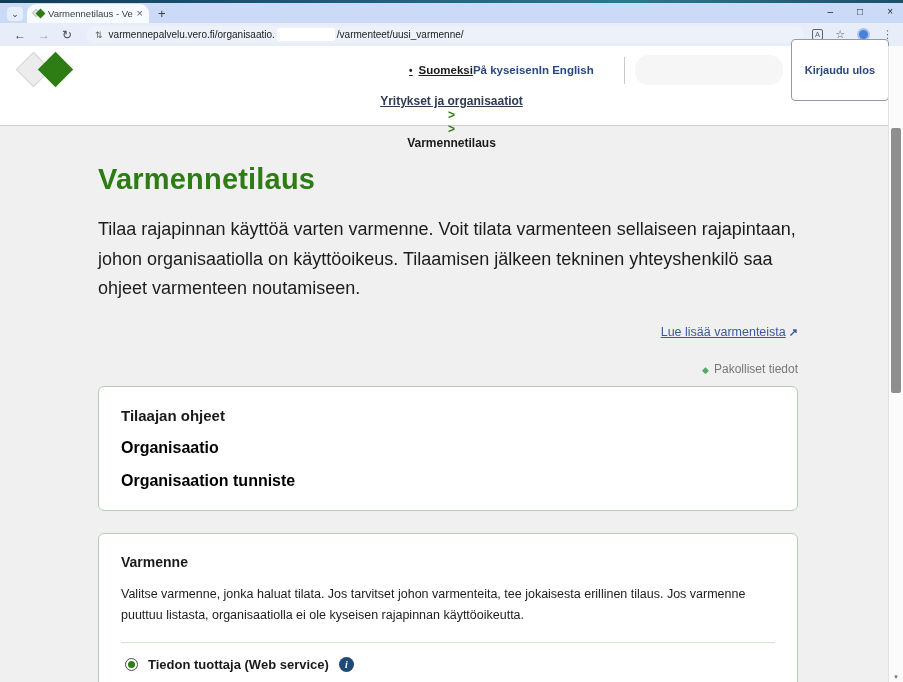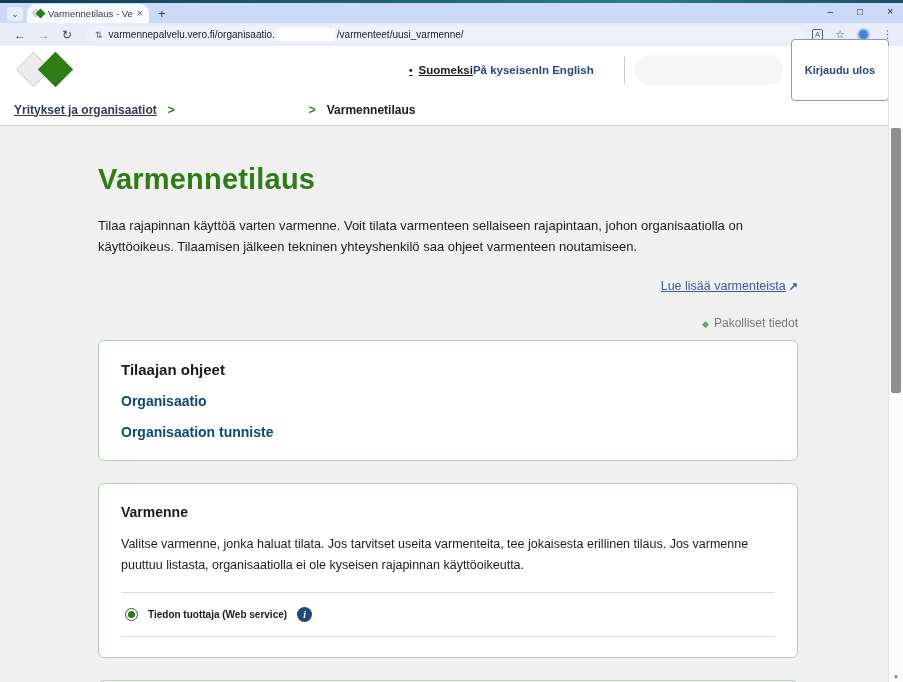--- a/index.html
+++ b/index.html
@@ -45,49 +45,49 @@
   .lang-nav { display:flex; align-items:center; margin-left:auto; font-size:11.5px; font-weight:bold; }
   .lang { color:#29477f; text-decoration:none; cursor:pointer; }
   .lang.active { color:#1a1a1a; text-decoration:underline; }
   .bullet { color:#1a1a1a; font-size:10px; margin-right:6px; }
   .hdr-divider { width:1px; height:27px; background:#c9c9c9; margin-left:30px; }
   .user-redacted { width:148px; height:30px; background:#f6f6f6; border-radius:14px; margin:0 8px 0 10px; }
   .logout-btn { background:#fff; border:1px solid #8f9bb3; border-radius:4px; color:#29477f; font-weight:bold;
     font-size:11px; padding:24px 13px; font-family:"Liberation Sans",sans-serif; }
 
   
-  .breadcrumb { height:32px; background:#fff; display:flex; align-items:center; padding:0 14px;
-    border-bottom:1px solid #cfcfcf; font-size:12px; }
+  .breadcrumb { height:32px; background:#fff; display:flex; align-items:center; padding:0 3px;
+    border-bottom:1px solid #cfcfcf; font-size:12px;flex-direction:column; }
   .crumb-link { color:#2e3b52; font-weight:bold; text-decoration:underline; cursor:pointer; }
   .crumb-chev { color:#2e7d14; font-weight:bold; margin:0 11px; font-size:12px; }
   .crumb-gap { width:112px; }
   .crumb-current { color:#1a1a1a; font-weight:bold; }
 
   
   .main { background:#f0f0f0; }
   .content { width:700px; margin-left:98px; padding-top:37px; }
   h1.page-title { font-size:29px; color:#2e7d14; font-weight:bold; letter-spacing:.2px; }
-  .intro { margin-top:19px; font-size:13px; color:#1c1c1c; line-height:1.65; }
+  .intro { margin-top:19px; font-size:18px; color:#1c1c1c; line-height:1.65; }
   .read-more-row { margin-top:21px; font-size:12.5px;text-align:right; }
   .read-more { color:#3a5a9e; text-decoration:underline; cursor:pointer; }
   .ext-ico { color:#3a5a9e; font-weight:bold; font-size:11px; text-decoration:none; margin-left:3px; }
   .required-row { text-align:right; margin-top:23px; font-size:12px; color:#777; }
   .req-diamond { color:#55a868; font-size:9px; margin-right:5px; }
 
   .card { background:#fff; border:1.5px solid #b5cdb5; border-radius:6px; padding:20px 22px; margin-top:10px; margin-bottom:22px; }
   .card-title { font-size:15px; font-weight:bold; color:#1a1a1a; }
   .card-title.sm { font-size:14px; }
-  .field-label { font-size:14px; font-weight:bold; color:#0c4a6e; margin-top:15px; }
+  .field-label { font-size:16px; font-weight:bold; color:#000000; margin-top:15px; }
   .card-desc { margin-top:14px; font-size:12.5px; color:#1c1c1c; line-height:1.65; }
   .rule { height:1px; background:#d4e4d4; margin-top:17px; }
   .radio-row { display:flex; align-items:center; gap:10px; padding:14px 4px; }
   .radio-outer { width:13px; height:13px; border:1.5px solid #4a4a4a; border-radius:50%; background:#fff;
     display:inline-flex; align-items:center; justify-content:center; flex:0 0 auto; }
   .radio-inner { width:7px; height:7px; border-radius:50%; background:#2e7d14; }
-  .radio-label { font-size:10px; font-weight:bold; color:#1a1a1a; }
+  .radio-label { font-size:13px; font-weight:bold; color:#1a1a1a; }
   .info-icon { width:15px; height:15px; border-radius:50%; background:#1f4977; color:#fff;
     font-family:"Liberation Serif",serif; font-style:italic; font-weight:bold; font-size:10px;
     display:inline-flex; align-items:center; justify-content:center; flex:0 0 auto; cursor:pointer; }
 
   
   .scrollbar { position:absolute; top:46px; right:0; bottom:0; width:15px; background:#fbfbfb; border-left:1px solid #e2e2e2; }
   .scroll-thumb { position:absolute; top:82px; left:2px; right:2px; height:265px; background:#8f8f8f; border-radius:2px; }
   .scroll-down { position:absolute; bottom:1px; left:0; right:0; text-align:center; font-size:7px; color:#6d6d6d; }
 </style>
 </head>
@@ -171,21 +171,21 @@
     </div>
 
     <div class="card">
       <div class="card-title">Tilaajan ohjeet</div>
       <div class="field-label">Organisaatio</div>
       <div class="field-label">Organisaation tunniste</div>
     </div>
 
     <div class="card">
       <div class="card-title sm">Varmenne</div>
-      <p class="card-desc">Valitse varmenne, jonka haluat tilata. Jos tarvitset useita varmenteita, tee jokaisesta erillinen tilaus. Jos varmenne puuttuu listasta, organisaatiolla ei ole kyseisen rajapinnan käyttöoikeutta.</p>
+      <p class="card-desc">Valitse varmenne, jonka haluat tilata. Jos tarvitset johon varmenteita, tee jokaisesta erillinen tilaus. Jos varmenne puuttuu listasta, organisaatiolla ei ole kyseisen rajapinnan käyttöoikeutta.</p>
       <div class="rule"></div>
       <div class="radio-row">
         <span class="radio-outer">
             <span class="radio-inner"></span>
           </span>
         <span class="radio-label">Tiedon tuottaja (Web service)</span>
         <span class="info-icon">i</span>
       </div>
       <div class="rule" style="margin-top:0;"></div>
     </div>

